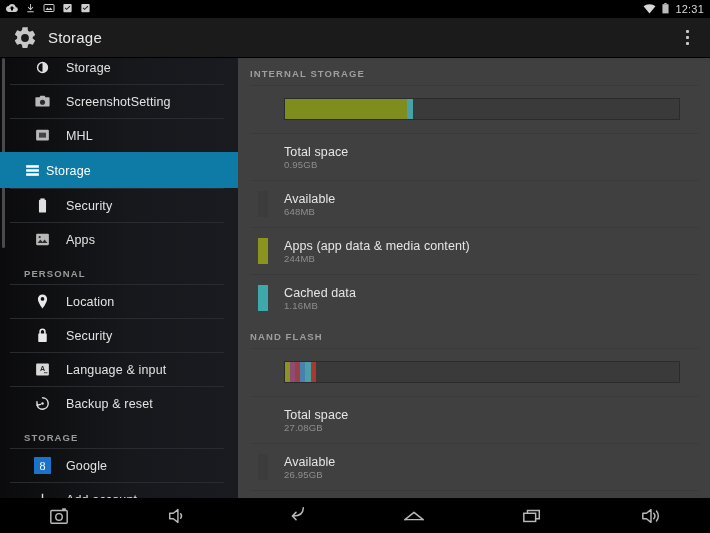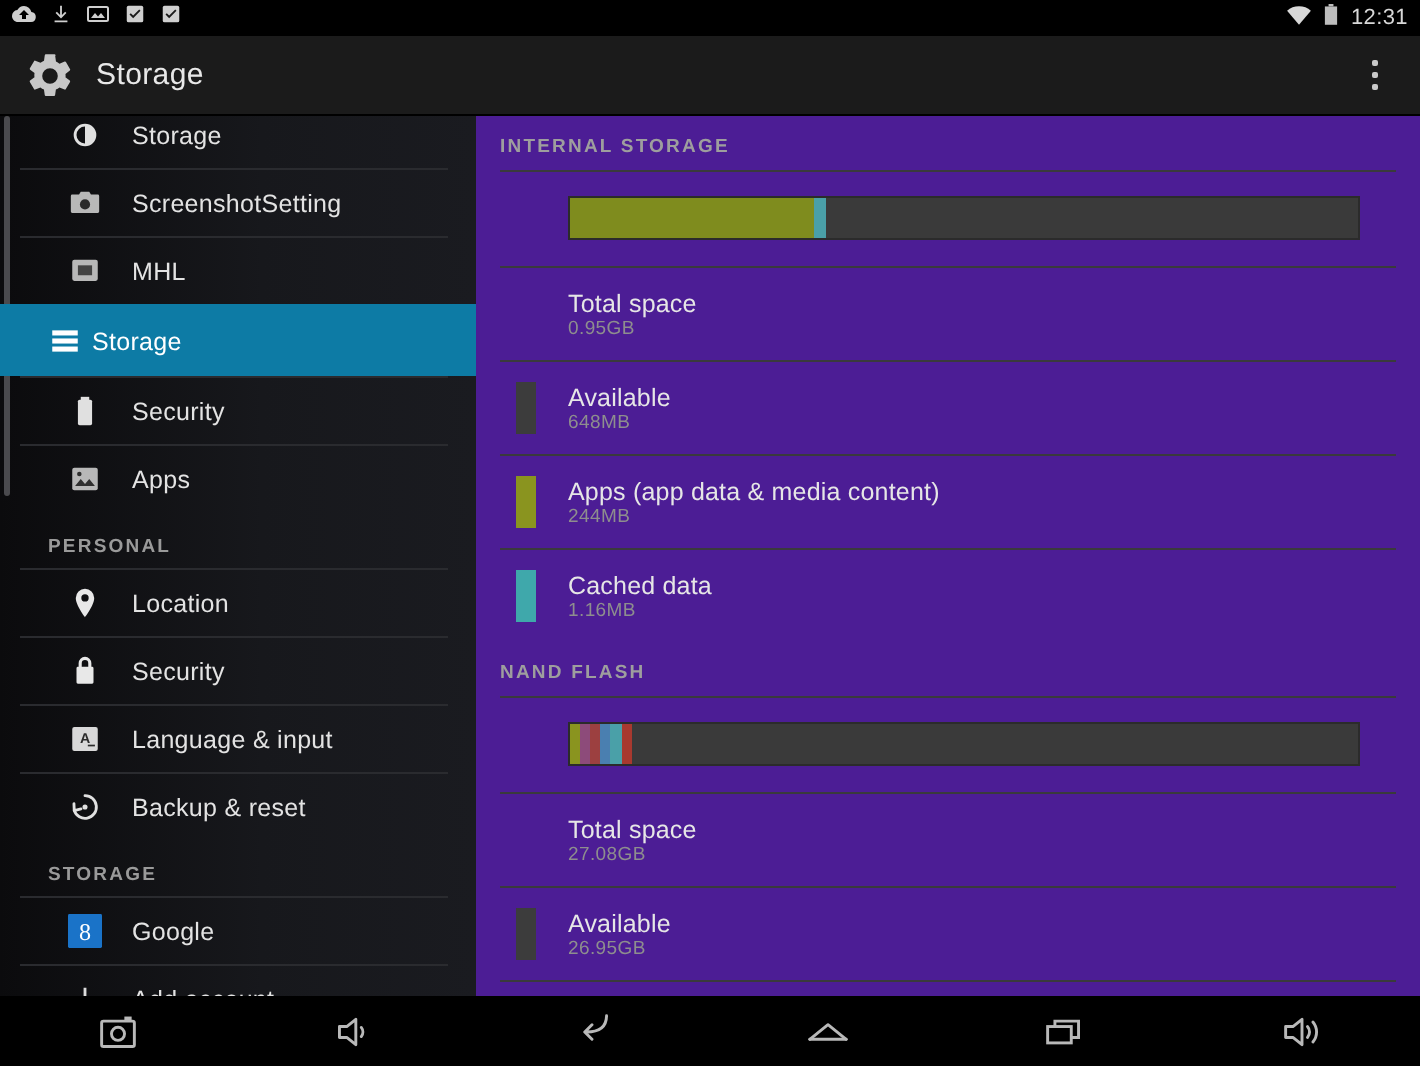--- a/index.html
+++ b/index.html
@@ -75,21 +75,21 @@
     color:#9a9a9a; font-size:9.5px; font-weight:bold; letter-spacing:1.1px;
     padding:12px 0 5px 24px;
   }
   .sb-scroll{
     position:absolute; left:2px; top:0; width:3px; height:190px;
     background:#4a4a4e; border-radius:2px;
   }
 
   
   .main{
-    position:relative; width:472px; height:440px; background:#4c1d95; overflow:hidden;
+    position:relative; width:472px; height:440px; background:#404040; overflow:hidden;
   }
   .sec-head{
     color:#9e9e9e; font-size:9.5px; font-weight:bold; letter-spacing:1.1px;
     padding:10px 0 6px 12px;
   }
   .rule{ height:1px; background:#3a3a3c; margin:0 12px 0 12px; }
 
   .bar-wrap{ padding:12px 30px 13px 46px; }
   .bar{
     position:relative; height:22px; background:#3a3a3a; display:flex; overflow:hidden;

